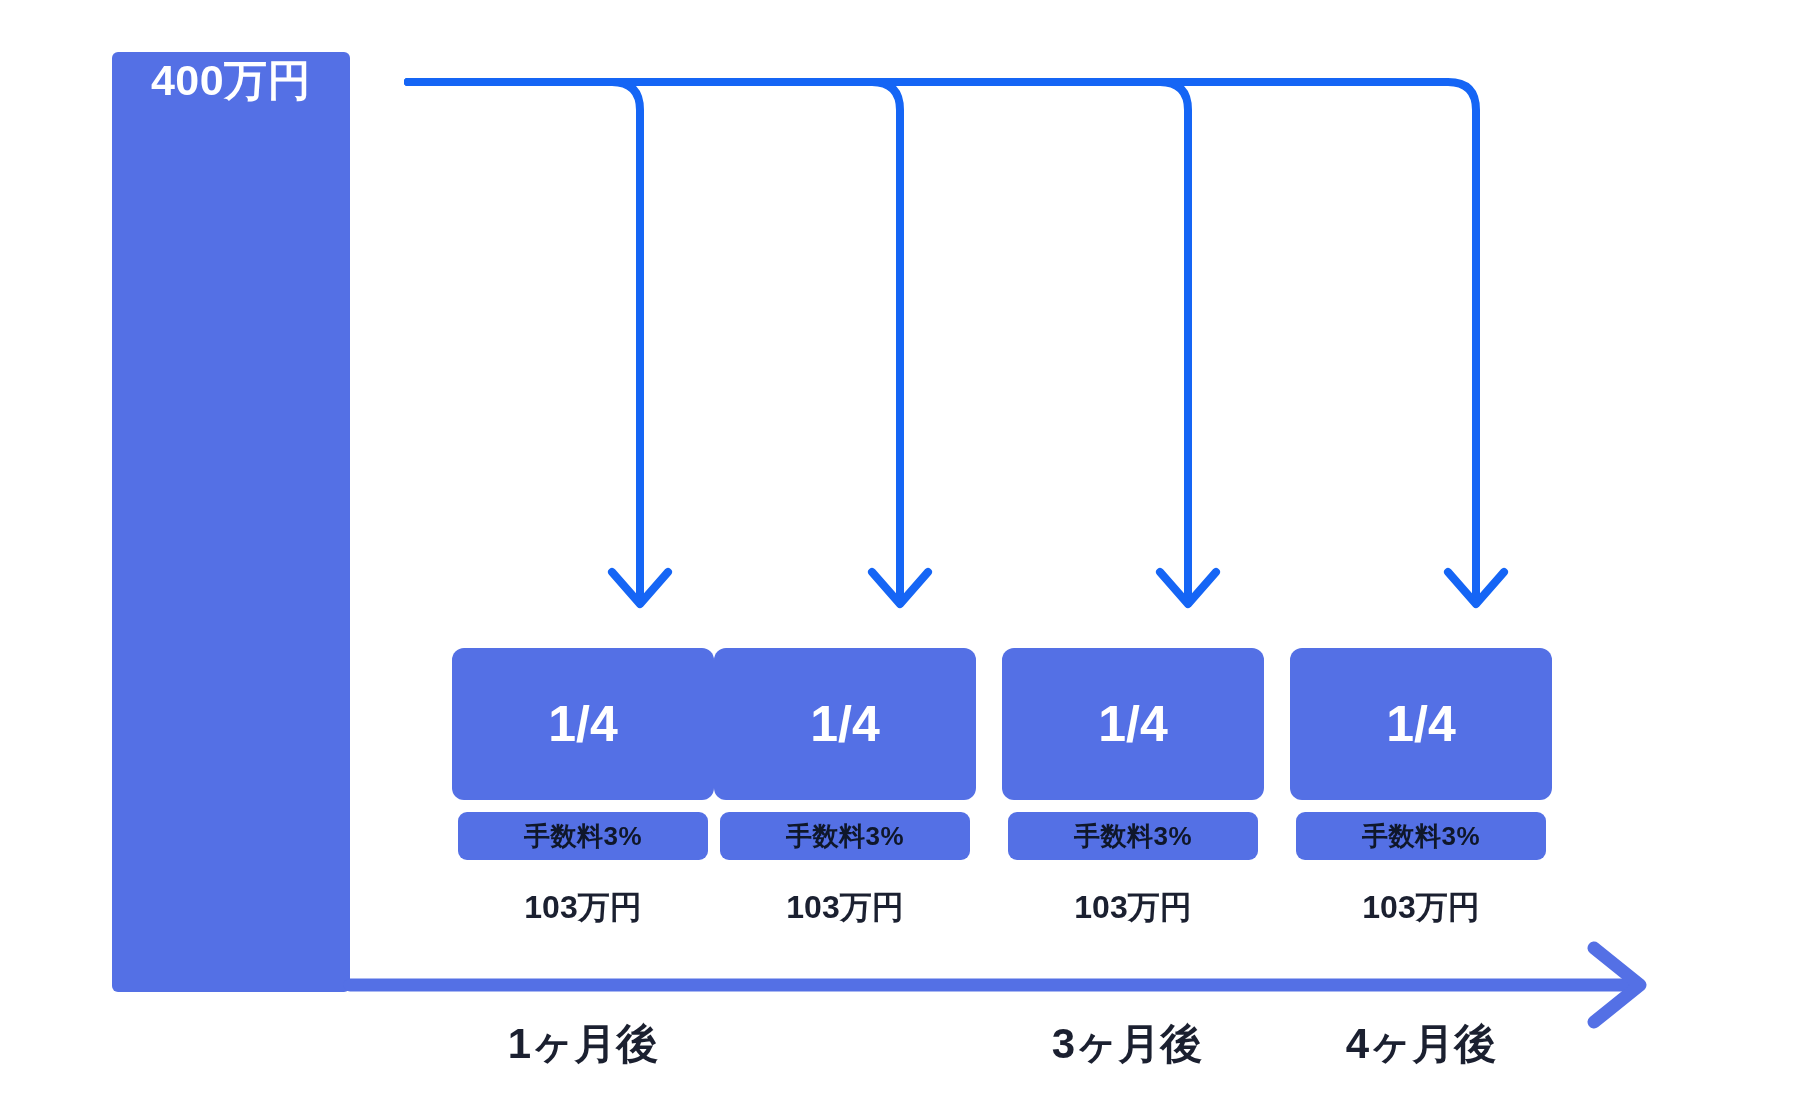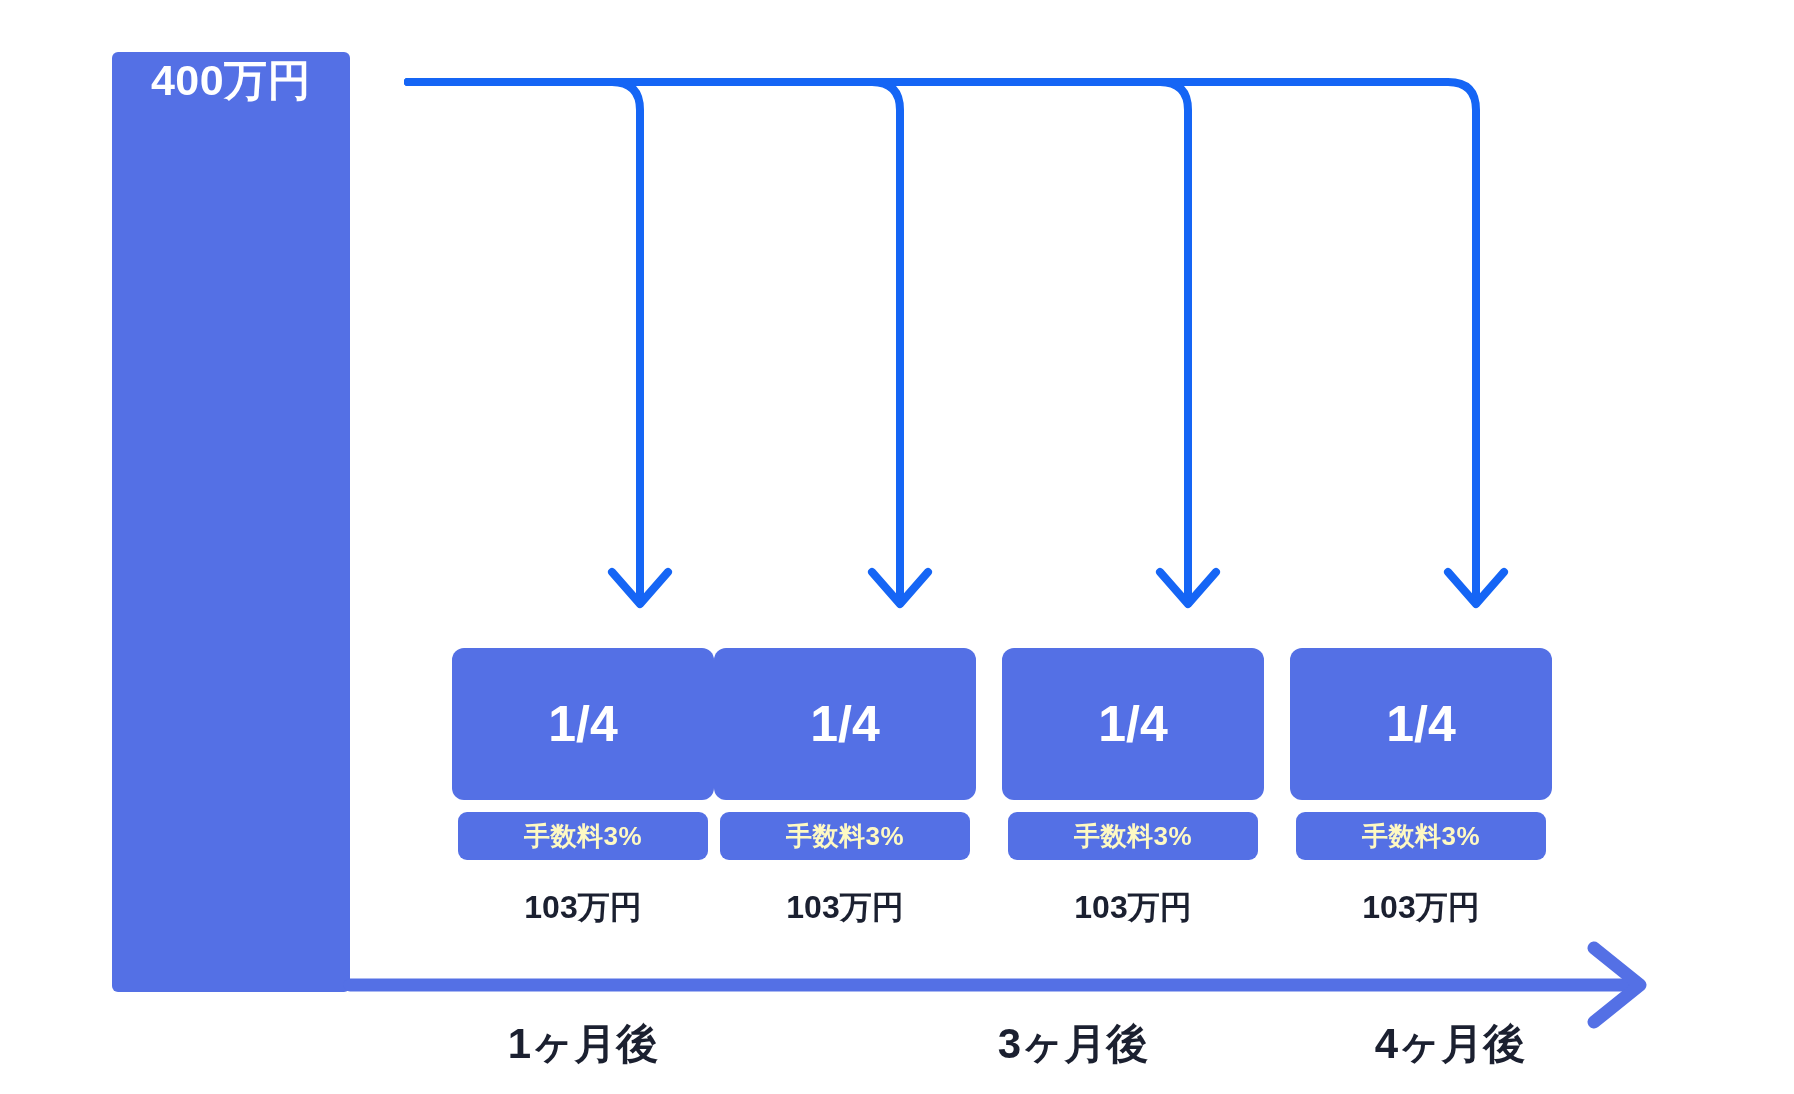--- a/index.html
+++ b/index.html
@@ -80,21 +80,21 @@
   .fee-badge {
     margin: 12px 6px 0 6px;
     height: 48px;
     background: #5470e5;
     border-radius: 9px;
     display: flex;
     align-items: center;
     justify-content: center;
   }
   .fee-badge-label {
-    color: #fef9c3;
+    color: #0f172a;
     font-size: 26px;
     font-weight: 700;
     letter-spacing: 0.5px;
     white-space: nowrap;
   }
   .amount-label {
     margin-top: 26px;
     text-align: center;
     color: #1b2030;
     font-size: 32px;
@@ -195,16 +195,16 @@
   </div>
 
   <svg id="axis" viewBox="0 0 1794 1094" xmlns="http://www.w3.org/2000/svg">
     <g fill="none" stroke="#5470e5" stroke-width="13" stroke-linecap="round" stroke-linejoin="round">
       <path d="M 350 985 L 1636 985"></path>
       <path d="M 1594 948 L 1640 985 L 1594 1022"></path>
     </g>
   </svg>
 
   <div class="period-label" style="left:452px">1ヶ月後</div>
-  <div class="period-label" style="left:942px">3ヶ月後</div>
-  <div class="period-label" style="left:1319px">4ヶ月後</div>
+  <div class="period-label" style="left:996px">3ヶ月後</div>
+  <div class="period-label" style="left:1290px">4ヶ月後</div>
 
 </div>
 
 </body></html>

